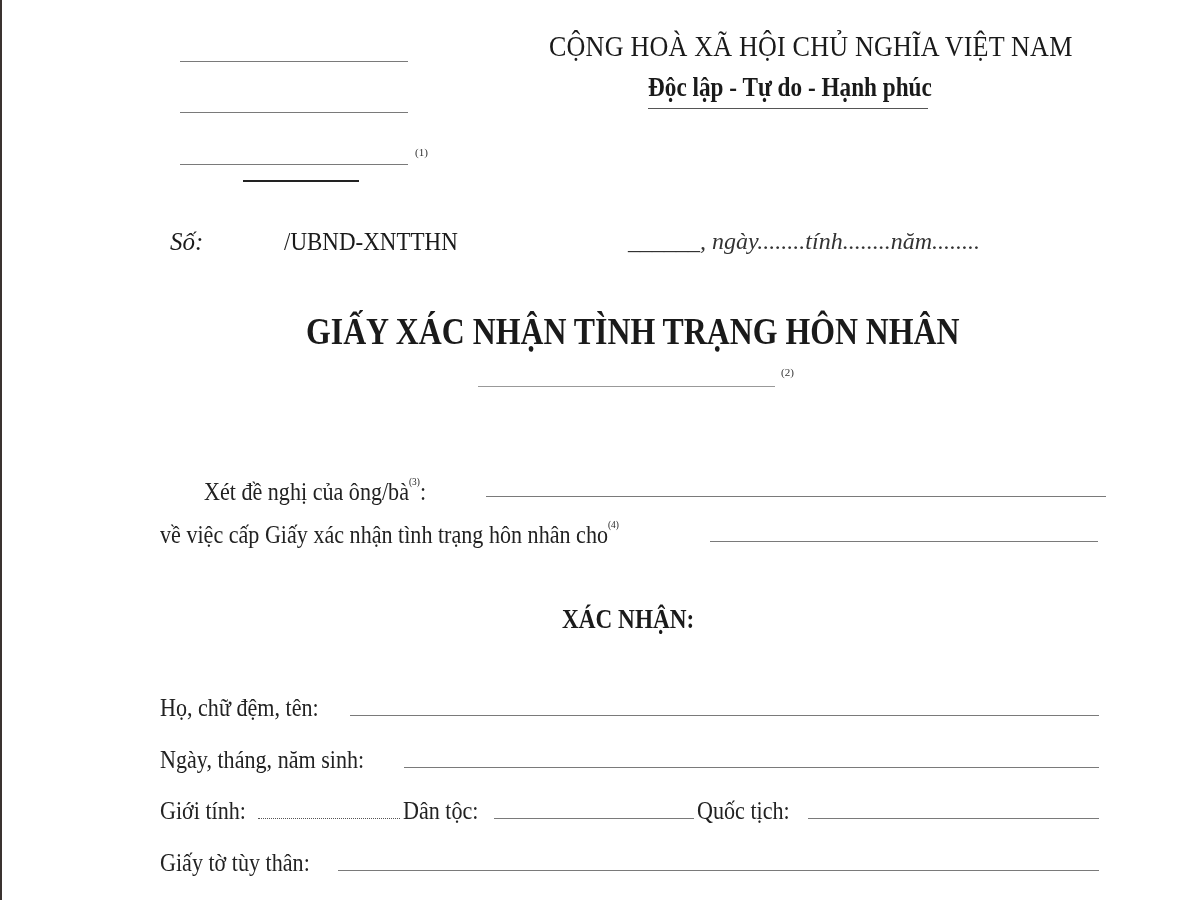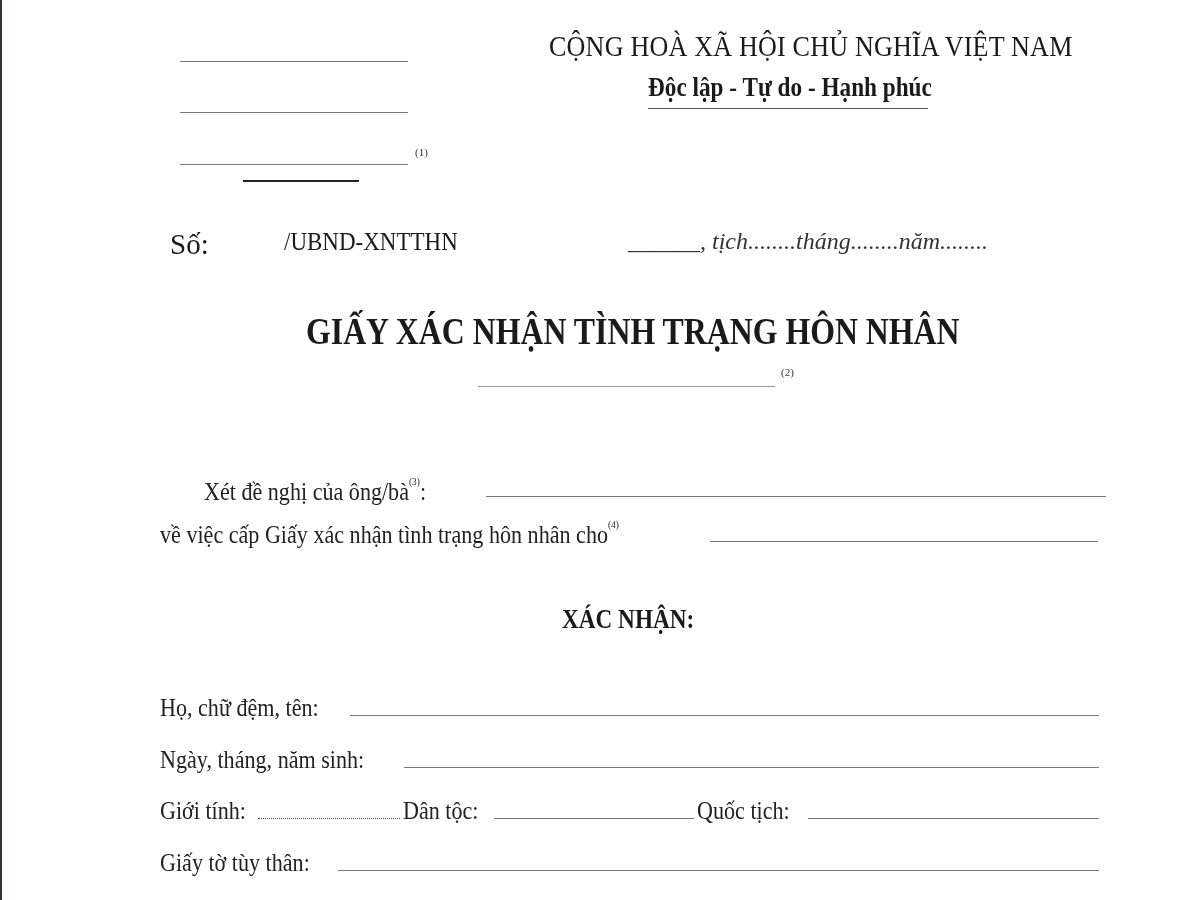--- a/index.html
+++ b/index.html
@@ -12,21 +12,21 @@
   .left-edge { position:absolute; left:0; top:0; width:2px; height:900px; background:#3a3230; }
   .abs { position:absolute; white-space:nowrap; }
   .hline { position:absolute; height:1px; background:#7a7a7a; }
   .hline.dark { height:2px; background:#222; }
   .dots { position:absolute; border-bottom:1px dotted #555; height:0; }
   .sup { font-size:11px; vertical-align:top; position:relative; top:-2px; }
 
   .nation { left:549px; top:30px; font-size:29px; letter-spacing:0.2px; transform:scaleX(0.9); transform-origin:left top; }
   .motto { left:648px; top:72px; font-size:27px; font-weight:bold; transform:scaleX(0.86); transform-origin:left top; }
 
-  .so { left:170px; top:228px; font-size:29px; }
+  .so { left:170px; top:228px; font-size:25px;font-style:italic; }
   .ref { left:284px; top:228px; font-size:25px; transform:scaleX(0.92); transform-origin:left top; }
   .date { left:628px; top:228px; font-size:24px; font-style:italic; color:#333; }
 
   .title { left:306px; top:310px; font-size:37px; font-weight:bold; transform:scaleX(0.86); transform-origin:left top; }
 
   .body-text { font-size:26px; transform:scaleX(0.85); transform-origin:left top; color:#222; }
   .xn-title { left:562px; top:604px; font-size:27px; font-weight:bold; transform:scaleX(0.86); transform-origin:left top; }
   .note { font-size:11px; color:#333; }
 </style>
 </head>
@@ -41,21 +41,21 @@
   <span class="abs note" style="left:415px; top:146px;">(1)</span>
   <div class="hline dark" style="left:243px; top:180px; width:116px;"></div>
 </div>
 
 <div class="abs nation">CỘNG HOÀ XÃ HỘI CHỦ NGHĨA VIỆT NAM</div>
 <div class="abs motto">Độc lập - Tự do - Hạnh phúc</div>
 <div class="hline" style="left:648px; top:108px; width:280px; background:#555;"></div>
 
 <span class="abs so">Số:</span>
 <span class="abs ref">/UBND-XNTTHN</span>
-<span class="abs date">______, tịch........tháng........năm........</span>
+<span class="abs date">______, ngày........tính........năm........</span>
 
 <div class="abs title">GIẤY XÁC NHẬN TÌNH TRẠNG HÔN NHÂN</div>
 <div class="hline" style="left:478px; top:386px; width:297px; background:#999;"></div>
 <span class="abs note" style="left:781px; top:366px;">(2)</span>
 
 <div class="abs body-text" style="left:204px; top:477px;">
   <span>Xét đề nghị của ông/bà</span><span class="sup">(3)</span><span>:</span>
 </div>
 <div class="hline" style="left:486px; top:496px; width:620px;"></div>
 

